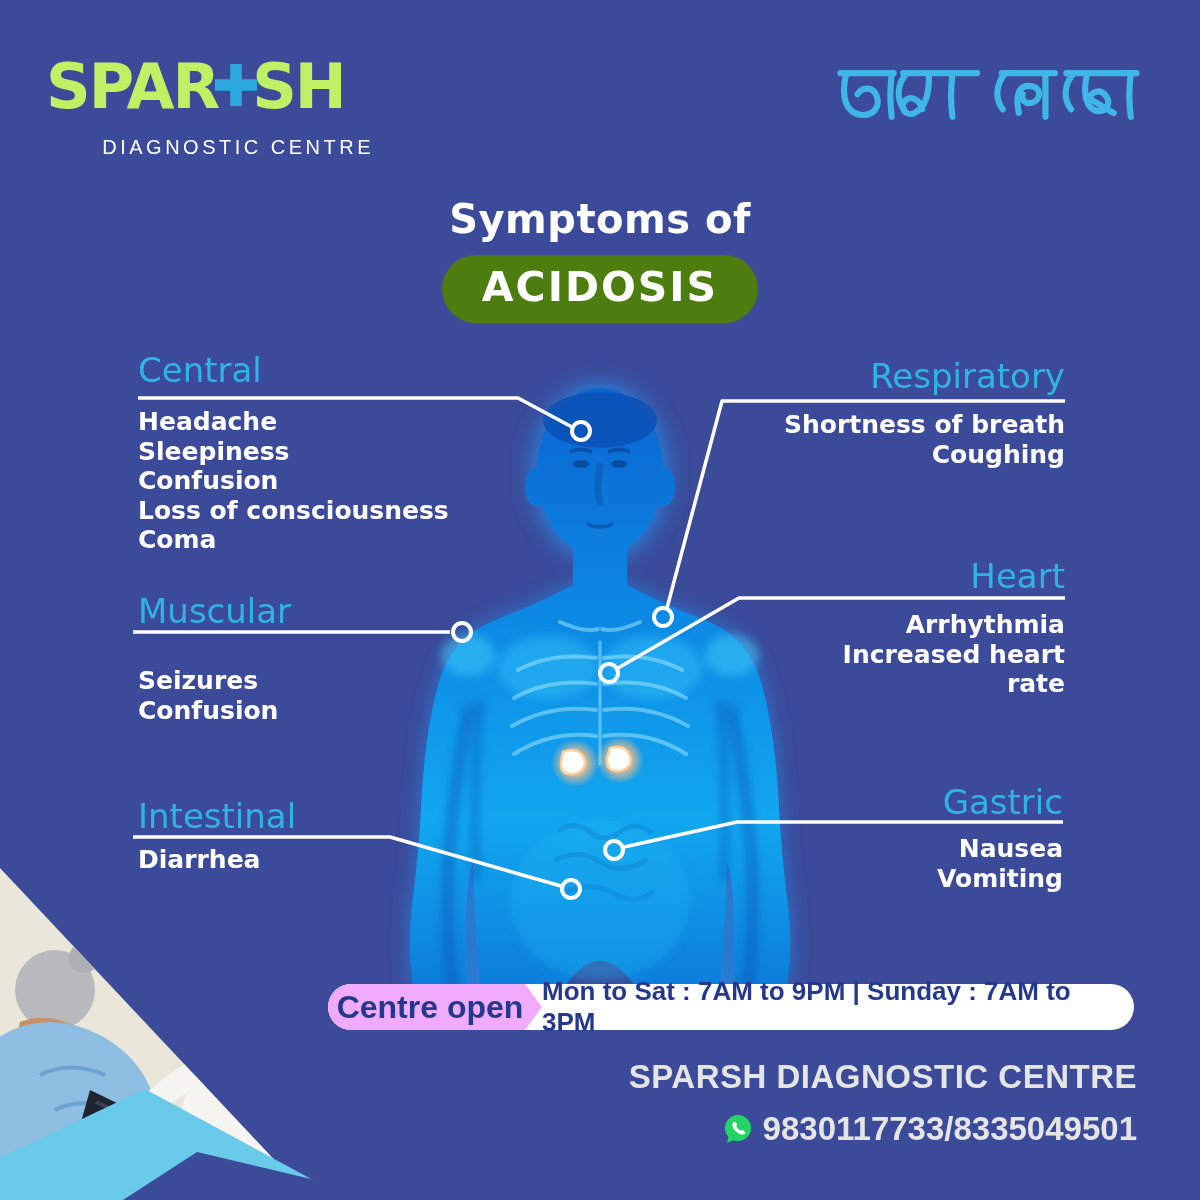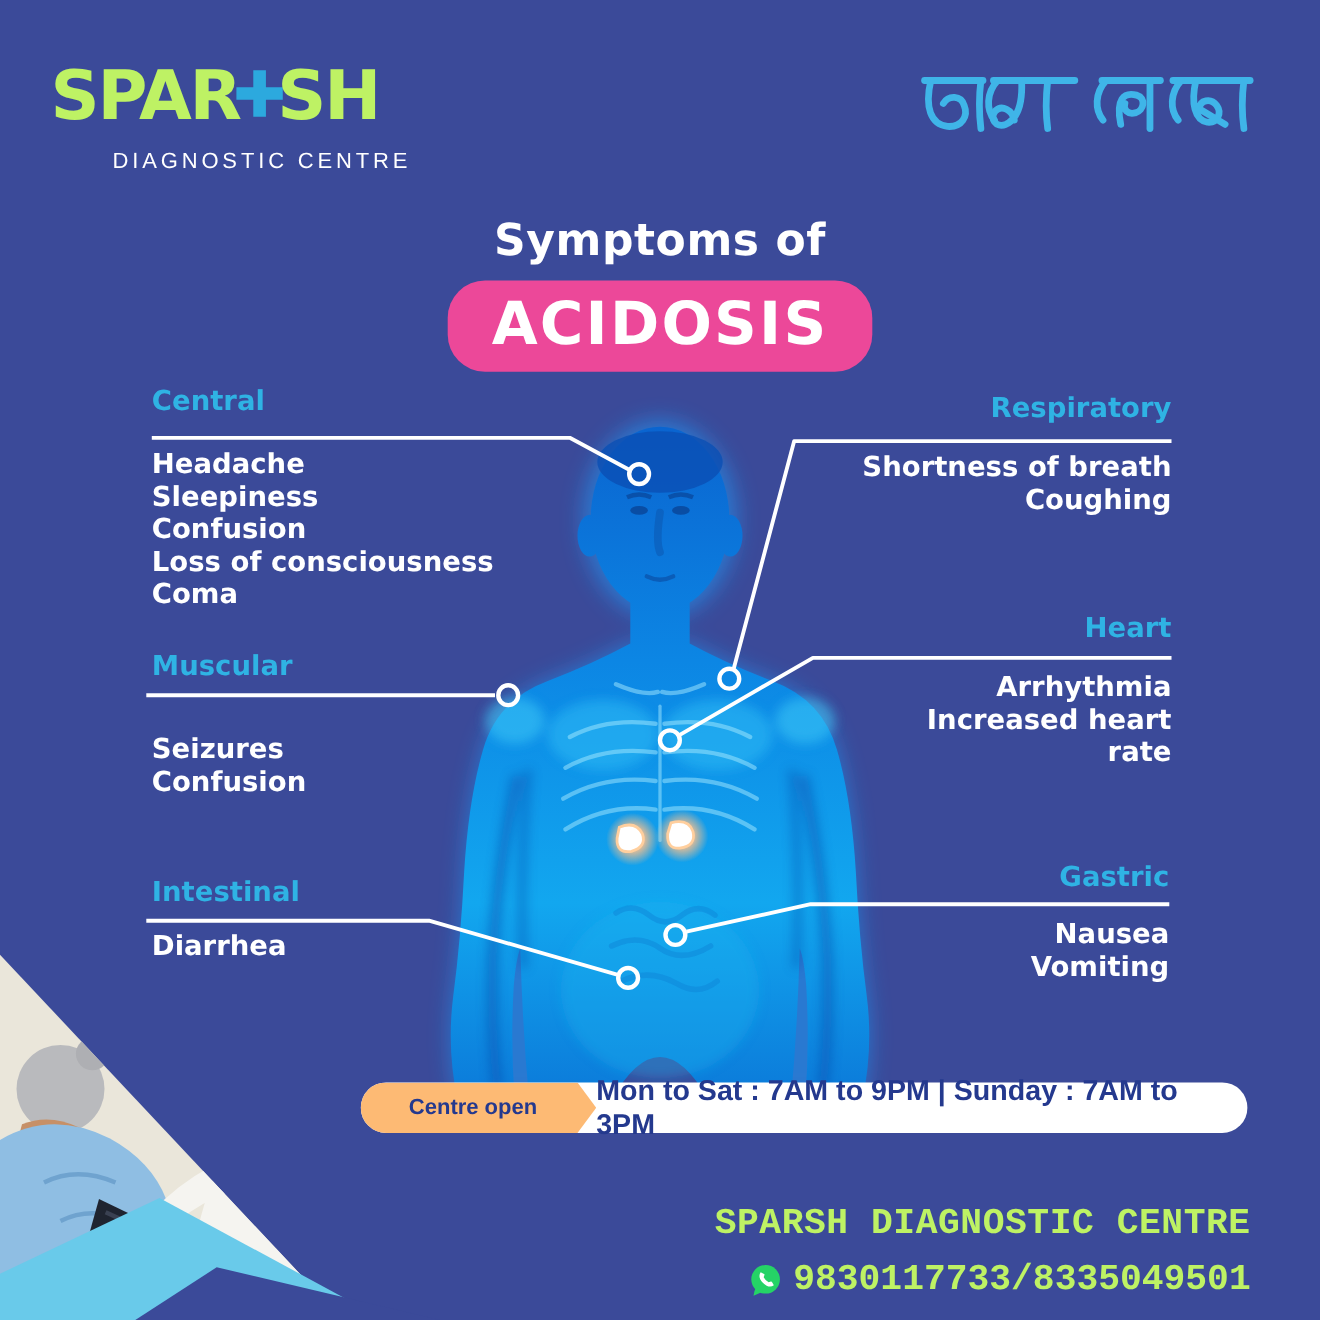--- a/index.html
+++ b/index.html
@@ -13,42 +13,42 @@
   .logo{position:absolute;left:46px;top:52px;z-index:2;width:330px;}
   .logo-line{display:flex;align-items:center;color:#bef264;font-weight:bold;
     font-size:62px;letter-spacing:-2px;line-height:1;}
   .logo-plus{margin:10px -7px 0 -5px;flex:0 0 auto;}
   .logo-tag{color:#fff;font-family:"Liberation Sans",sans-serif;font-size:20px;
     letter-spacing:3.5px;text-align:right;margin-top:18px;padding-right:2px;}
   .bengali{position:absolute;left:836px;top:58px;z-index:2;}
   
   .title-wrap{position:absolute;left:0;right:0;top:196px;text-align:center;z-index:2;}
   .title-prefix{color:#fff;font-size:40px;font-weight:bold;letter-spacing:.5px;}
-  .condition-pill{display:inline-block;margin-top:13px;background:#ec4899;color:#fff;
-    font-size:54px;font-weight:bold;letter-spacing:2px;padding:8px 40px 12px 40px;
+  .condition-pill{display:inline-block;margin-top:13px;background:#4d7c0f;color:#fff;
+    font-size:41px;font-weight:bold;letter-spacing:2px;padding:8px 40px 12px 40px;
     border-radius:34px;}
   
   .sec{position:absolute;z-index:2;white-space:nowrap;}
-  .sec-h{color:#2FB3E4;font-size:25px;font-weight:bold;}
+  .sec-h{color:#2FB3E4;font-size:34px;font-weight:normal;}
   .sec-items{color:#fff;font-size:25px;font-weight:bold;line-height:29.5px;}
   .right{text-align:right;}
   .wrapok{white-space:normal;}
   
   .banner{position:absolute;left:328px;top:984px;width:806px;height:46px;z-index:3;
     background:#fff;border-radius:23px;display:flex;align-items:stretch;
     font-family:"Liberation Sans",sans-serif;}
-  .badge{flex:0 0 204px;background:#fdba74;border-radius:23px 0 0 23px;
+  .badge{flex:0 0 204px;background:#f0abfc;border-radius:23px 0 0 23px;
     clip-path:polygon(0 0,calc(100% - 17px) 0,100% 50%,calc(100% - 17px) 100%,0 100%);
     display:flex;align-items:center;justify-content:center;
-    color:#24398E;font-size:20px;font-weight:bold;padding-right:10px;}
+    color:#24398E;font-size:32px;font-weight:bold;padding-right:10px;}
   .sched{flex:1;display:flex;align-items:center;justify-content:center;
     color:#24398E;font-size:26px;font-weight:bold;padding-right:14px;}
   
   .foot{position:absolute;right:63px;top:1058px;z-index:3;text-align:right;
-    font-family:Liberation Mono, monospace;color:#bef264;margin-top:36px;}
+    font-family:Liberation Sans, sans-serif;color:#e5e5e5;}
   .foot-name{font-size:33px;font-weight:bold;letter-spacing:.5px;}
   .foot-phone{margin-top:14px;display:flex;align-items:center;justify-content:flex-end;
     gap:9px;font-size:33px;font-weight:bold;}
 </style>
 </head>
 <body>
 
 <div class="poster">
 
   <svg class="gfx" width="1200" height="1200" viewBox="0 0 1200 1200">

